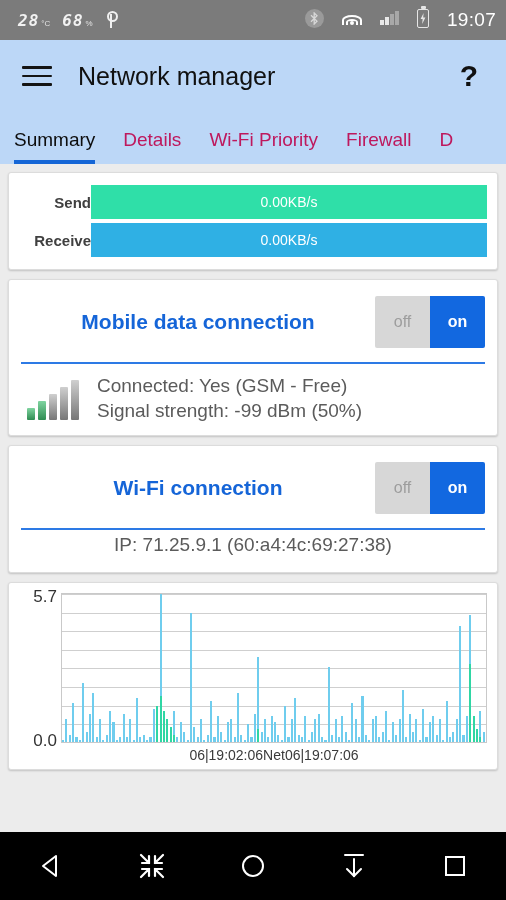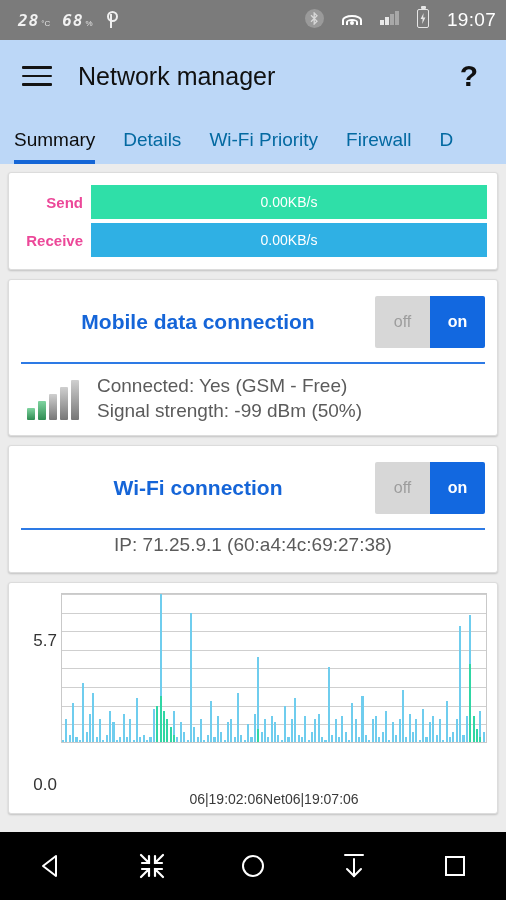--- a/index.html
+++ b/index.html
@@ -63,43 +63,43 @@
   
   .appbar{ background:#bcd7f7; }
   .appbar-top{ height:72px; display:flex; align-items:center; padding:0 22px; }
   .hamburger{ width:30px; display:flex; flex-direction:column; gap:6px; cursor:pointer; }
   .hamburger i{ display:block; height:2.6px; background:#141414; border-radius:1px; }
   .app-title{ font-size:25px; color:#101010; margin-left:26px; flex:1; }
   .help-ico{ font-size:30px; font-weight:700; color:#101010; padding-right:6px; cursor:pointer; }
 
   .tabs{ display:flex; align-items:flex-end; height:52px; padding-left:14px; overflow:hidden; }
   .tab{
-    font-size:19px; color:#0369a1; padding:0 0 13px 0; margin-right:28px;
+    font-size:19px; color:#be185d; padding:0 0 13px 0; margin-right:28px;
     position:relative; white-space:nowrap; cursor:pointer;
   }
   .tab.active{ color:#0d0d0d; }
   .tab.active:after{
     content:""; position:absolute; left:0; right:0; bottom:0; height:4px; background:#1566d6;
   }
 
   
   .content{ padding:8px 8px 0 8px; background:#ececec; height:626px; }
   .card{
     background:#fff; border:1px solid #dcdcdc; border-radius:3px;
     box-shadow:0 1px 2px rgba(0,0,0,.18);
     margin-bottom:9px;
   }
 
   
   .speed-card{ padding:12px 10px; }
   .speed-row{ display:flex; align-items:center; margin-bottom:4px; }
   .speed-row:last-child{ margin-bottom:0; }
   .speed-label{
-    width:72px; text-align:right; padding-right:8px;
-    font-size:15px; font-weight:700; color:#ec4899;
+    width:72px; text-align:right; 
+    font-size:15px; font-weight:700; color:#404040;
   }
   .speed-bar{
     flex:1; height:34px; display:flex; align-items:center; justify-content:center;
     color:#fff; font-size:14px;
   }
 
   
   .conn-head{ display:flex; align-items:center; padding:16px 12px 14px 12px; }
   .conn-title{
     flex:1; text-align:center; font-size:21px; font-weight:700; color:#1565d8;
@@ -117,21 +117,21 @@
   .bars-ico i{ width:8px; display:block; border-radius:1px; }
   .conn-lines{ flex:1; padding-left:14px; }
   .conn-line{ font-size:19px; color:#5b5b5b; line-height:1.3; }
   .ip-line{ text-align:center; font-size:19px; color:#5b5b5b; padding:4px 0 16px 0; }
 
   
   .chart-card{ padding:10px 10px 6px 10px; }
   .chart-wrap{ display:flex; }
   .y-axis{
     width:42px; position:relative; height:150px;
-    font-size:17px; color:#333;margin-top:44px;
+    font-size:17px; color:#333;
   }
   .y-top{ position:absolute; top:-6px; right:4px; }
   .y-bot{ position:absolute; bottom:-8px; right:4px; }
   .plot{
     flex:1; height:150px; border:1px solid #c9c9c9; position:relative;
     background:
       repeating-linear-gradient(to bottom, #cfcfcf 0px, #cfcfcf 1px, transparent 1px, transparent 18.6px);
     overflow:hidden;
   }
   .spikes{ position:absolute; left:0; right:0; bottom:0; top:0; }

